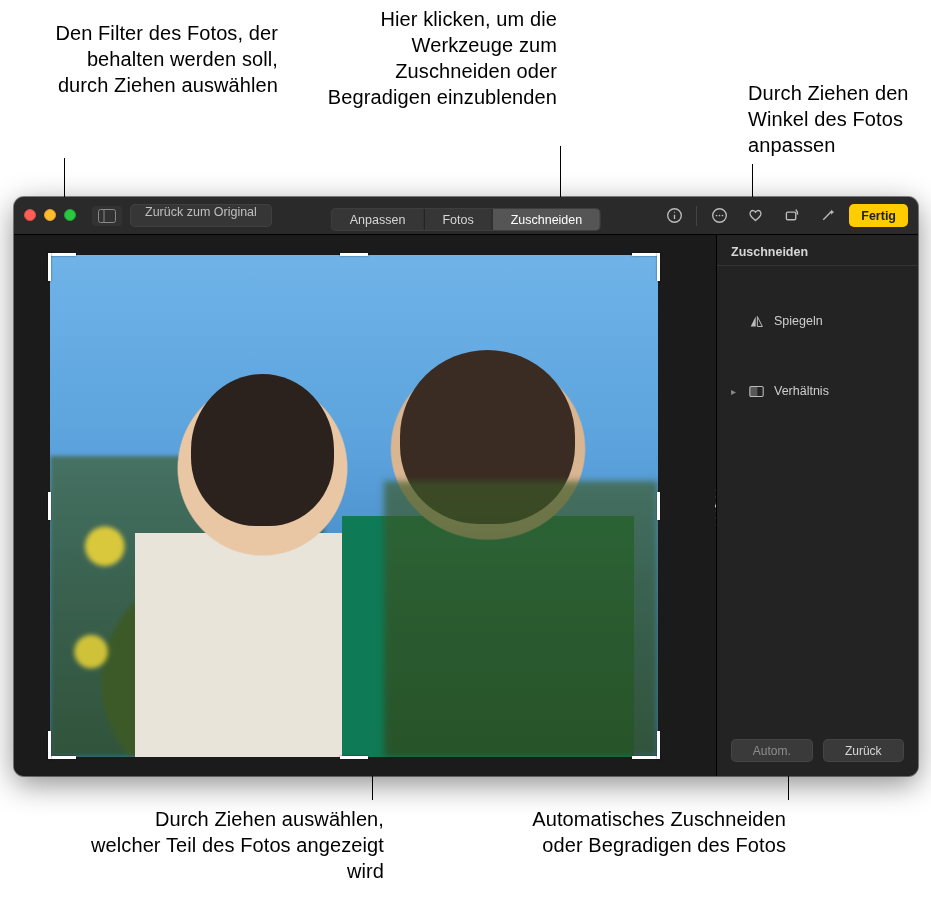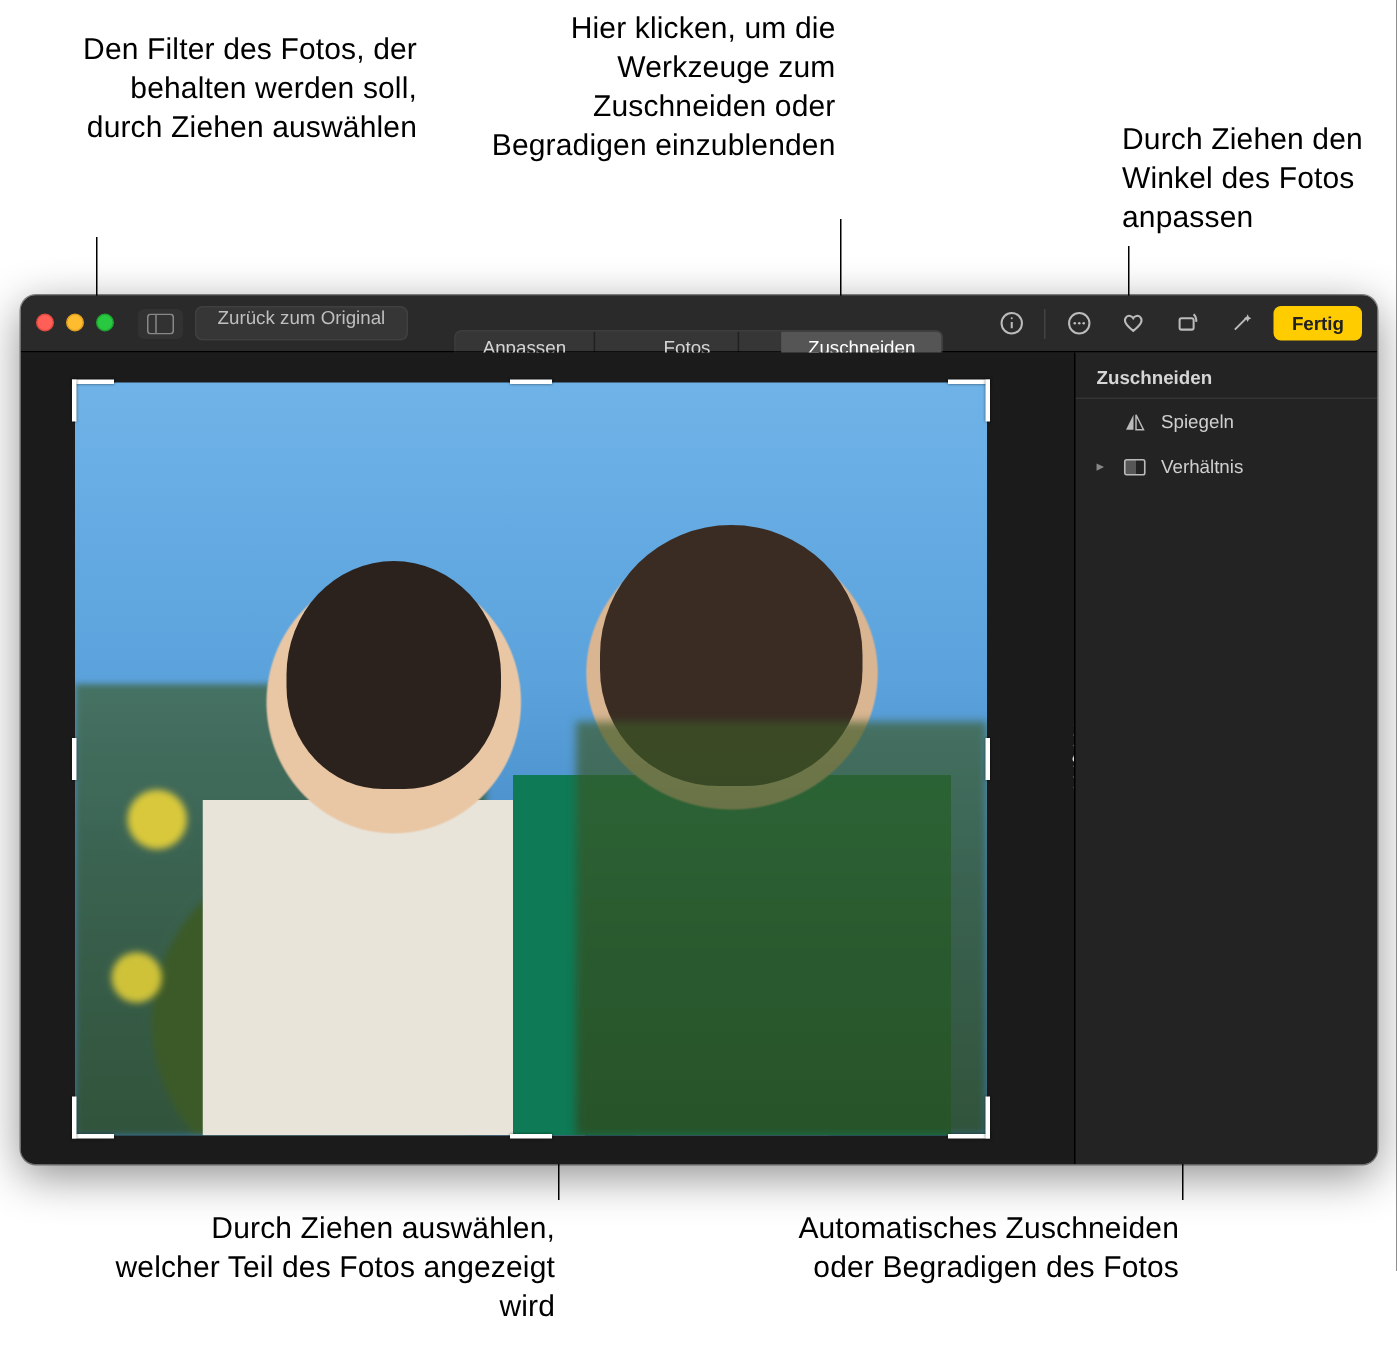--- a/index.html
+++ b/index.html
@@ -85,29 +85,28 @@
     background: rgba(255,255,255,0.06);
     border: 1px solid rgba(255,255,255,0.05);
     color: #bfbfbf;
     font-size: 12.5px;
     display:flex; align-items:flex-start;
     cursor: default;
   }
 
   .edit-tabs {
     position: absolute;
-    left: 50%; top: 23px;
+    left: 50%; top: 11px;
     transform: translateX(-50%);
     display: flex;
     background: rgba(255,255,255,0.06);
     border-radius: 5px;
     overflow: hidden;
     height: 23px;
     border: 1px solid rgba(255,255,255,0.04);
-    gap: 28px;
   }
   .edit-tab {
     padding: 0 18px;
     font-size: 12.5px;
     color: #d6d6d6;
     display:flex; align-items:center;
     cursor: default;
     border-right: 1px solid rgba(0,0,0,0.4);
   }
   .edit-tab:last-child { border-right:none;}
@@ -265,20 +264,21 @@
     padding: 10px 14px 6px;
     color:#d6d6d6;
     font-weight:600;
     border-bottom:1px solid rgba(255,255,255,0.08);
   }
   .panel-item {
     display:flex; align-items:center; gap:10px;
     padding: 8px 14px;
     color:#cfcfcf;
     cursor:default;
+    margin-top:40px;
   }
   .panel-item .disclosure {
     width:8px; color:#888; font-size:10px;
   }
   .panel-item svg { width:15px; height:13px; }
 
   .panel-spacer { flex:1; }
 
   .panel-bottom {
     display:flex; gap:10px;
@@ -303,21 +303,21 @@
 
 <div class="callout right" style="left:48px; top:20px; width:230px;">Den Filter des Fotos, der behalten werden soll, durch Ziehen auswählen</div>
 <div class="callout-line v" style="left:64px; top:158px; height:100px;"></div>
 
 <div class="callout right" style="left:317px; top:6px; width:240px;">Hier klicken, um die Werkzeuge zum Zuschneiden oder Begradigen einzublenden</div>
 <div class="callout-line v" style="left:560px; top:146px; height:60px;"></div>
 
 <div class="callout left" style="left:748px; top:80px; width:175px;">Durch Ziehen den Winkel des Fotos anpassen</div>
 <div class="callout-line v" style="left:752px; top:164px; height:342px;"></div>
 
-<div class="callout right" style="left:70px; top:806px; width:300px;">Durch Ziehen auswählen, welcher Teil des Fotos angezeigt wird</div>
+<div class="callout right" style="left:84px; top:806px; width:300px;">Durch Ziehen auswählen, welcher Teil des Fotos angezeigt wird</div>
 <div class="callout-line v" style="left:372px; top:700px; height:100px;"></div>
 
 <div class="callout right" style="left:526px; top:806px; width:260px;">Automatisches Zuschneiden oder Begradigen des Fotos</div>
 <div class="callout-line v" style="left:788px; top:760px; height:40px;"></div>
 
 <div class="photos-window">
 
   <div class="titlebar">
     <div class="traffic-lights">
       <span class="tl-close"></span>
@@ -442,15 +442,19 @@
       <span class="disclosure">▸</span>
       <svg viewBox="0 0 18 14">
         <rect x="1" y="1" width="16" height="12" rx="1.5" fill="none" stroke="#bbb" stroke-width="1.3"></rect>
         <rect x="1" y="1" width="9" height="12" fill="#bbb" opacity="0.35" stroke="none"></rect>
       </svg>
       <span>Verhältnis</span>
     </div>
 
     <div class="panel-spacer"></div>
 
+    <div class="panel-bottom">
+      <div class="panel-btn dim">Autom.</div>
+      <div class="panel-btn">Zurück</div>
+    </div>
   </div>
 
 </div>
 
 </body></html>

